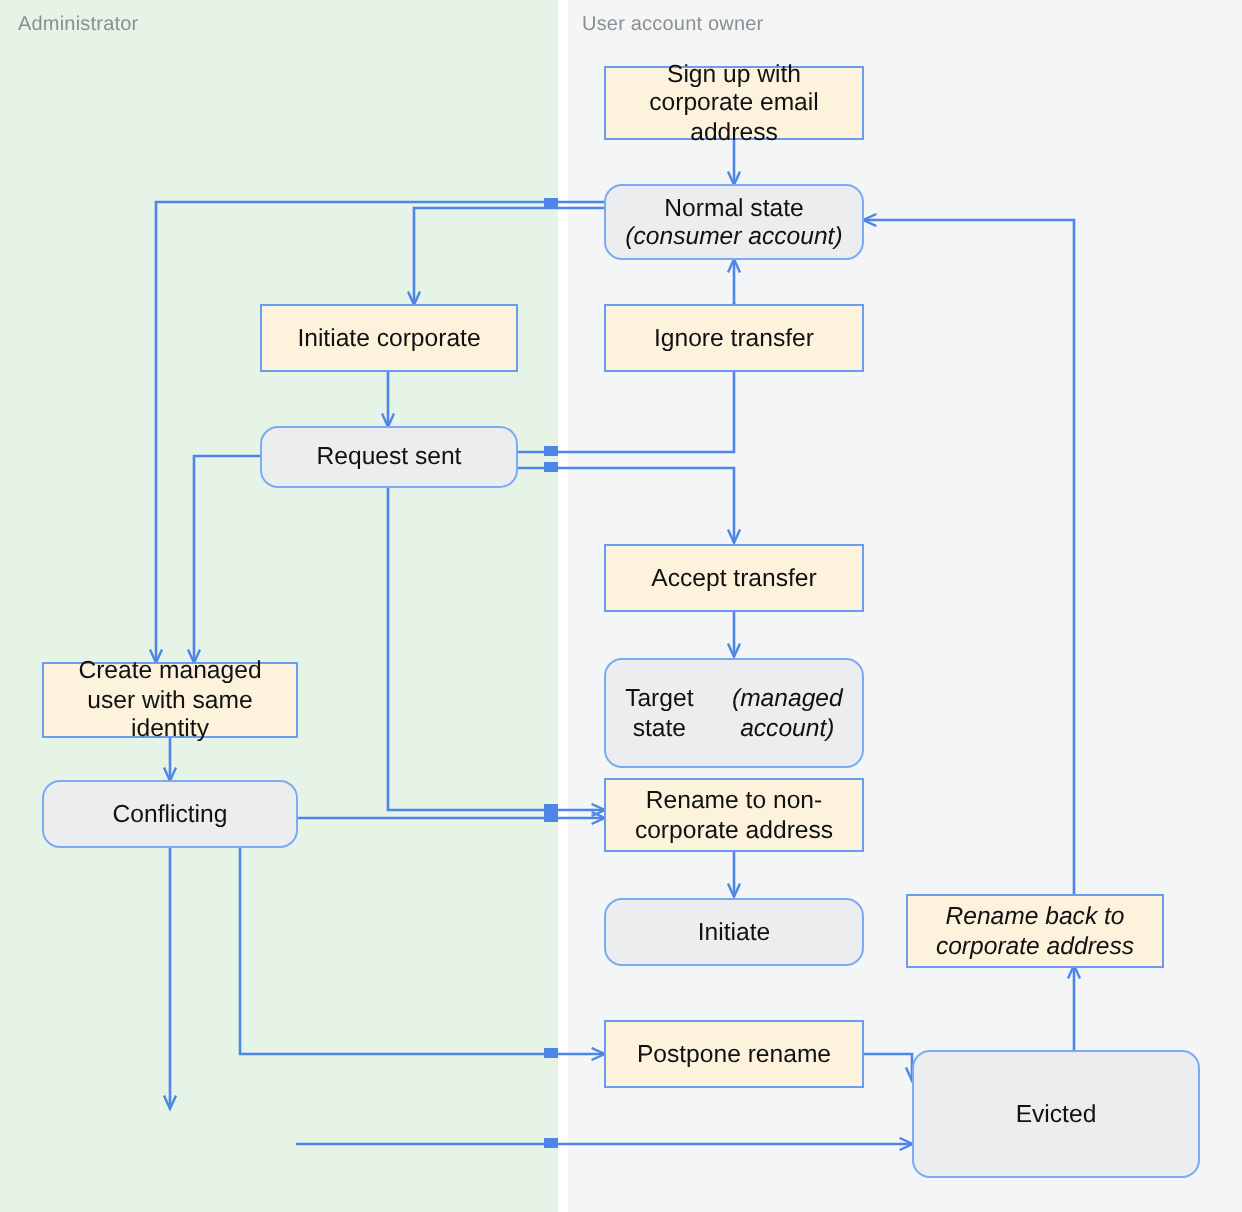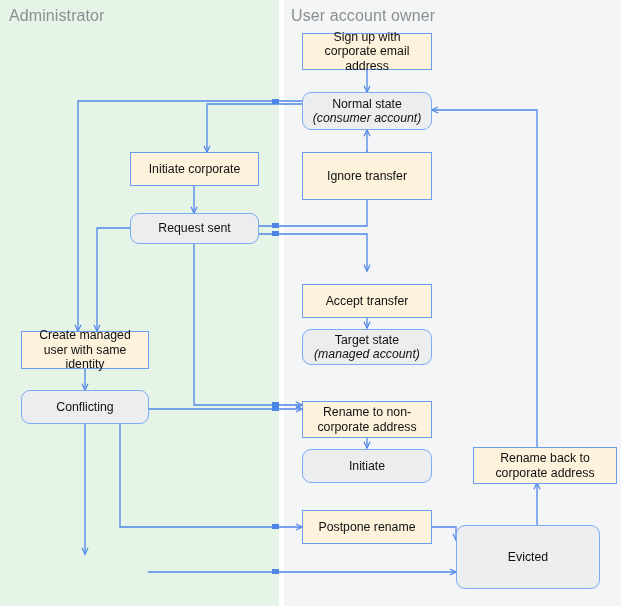--- a/index.html
+++ b/index.html
@@ -18,21 +18,21 @@
   .lane {
     position: absolute;
     top: 0;
     height: 606px;
   }
   .lane-admin  { left: 0px;   width: 279px; background: #e6f4e8; }
   .lane-user   { left: 284px; width: 337px; background: #f4f5f6; }
   .lane-title {
     position: absolute;
     top: 7px;
-    font-size: 16px;
+    font-size: 10px;
     color: #8b8f91;
     letter-spacing: 0.1px;
     white-space: nowrap;
   }
   .lane-title-admin { left: 9px; }
   .lane-title-user  { left: 291px; }
 
   svg.edges {
     position: absolute;
     left: 0; top: 0;
@@ -140,50 +140,50 @@
 
   <div class="node action" style="left:302px; top:33px; width:130px; height:37px;">
     <span class="txt">Sign up with corporate email address</span>
   </div>
 
   <div class="node state" style="left:302px; top:92px; width:130px; height:38px; flex-direction:column;">
     <span class="txt">Normal state</span>
     <span class="sub">(consumer account)</span>
   </div>
 
-  <div class="node action" style="left:302px; top:152px; width:130px; height:48px;">
+  <div class="node action" style="left:302px; top:152px; width:130px; height:34px;">
     <span class="txt">Ignore transfer</span>
   </div>
 
-  <div class="node action" style="left:302px; top:272px; width:130px; height:34px;margin-top:12px;">
+  <div class="node action" style="left:302px; top:272px; width:130px; height:34px;">
     <span class="txt">Accept transfer</span>
   </div>
 
-  <div class="node state" style="left:302px; top:329px; width:130px; height:36px; flex-direction:column;">
+  <div class="node state" style="left:302px; top:329px; width:130px; height:55px; ">
     <span class="txt">Target state</span>
     <span class="sub">(managed account)</span>
   </div>
 
-  <div class="node action" style="left:302px; top:389px; width:130px; height:37px;margin-top:12px;">
+  <div class="node action" style="left:302px; top:389px; width:130px; height:37px;">
     <span class="txt">Rename to non-corporate address</span>
   </div>
 
   <div class="node state" style="left:302px; top:449px; width:130px; height:34px;">
     <span class="txt">Initiate</span>
   </div>
 
   <div class="node action" style="left:302px; top:510px; width:130px; height:34px;">
     <span class="txt">Postpone rename</span>
   </div>
 
   <div class="node state" style="left:456px; top:525px; width:144px; height:64px; flex-direction:column;">
     <span class="txt">Evicted</span>
   </div>
 
-  <div class="node action" style="left:473px; top:447px; width:144px; height:37px;">
+  <div class="node action" style="left:453px; top:447px; width:129px; height:37px;font-style:italic;">
     <span class="txt">Rename back to corporate address</span>
   </div>
 
   <div class="node action" style="left:130px; top:152px; width:129px; height:34px;">
     <span class="txt">Initiate corporate</span>
   </div>
 
   <div class="node action" style="left:21px; top:331px; width:128px; height:38px;">
     <span class="txt">Create managed user with same identity</span>
   </div>

